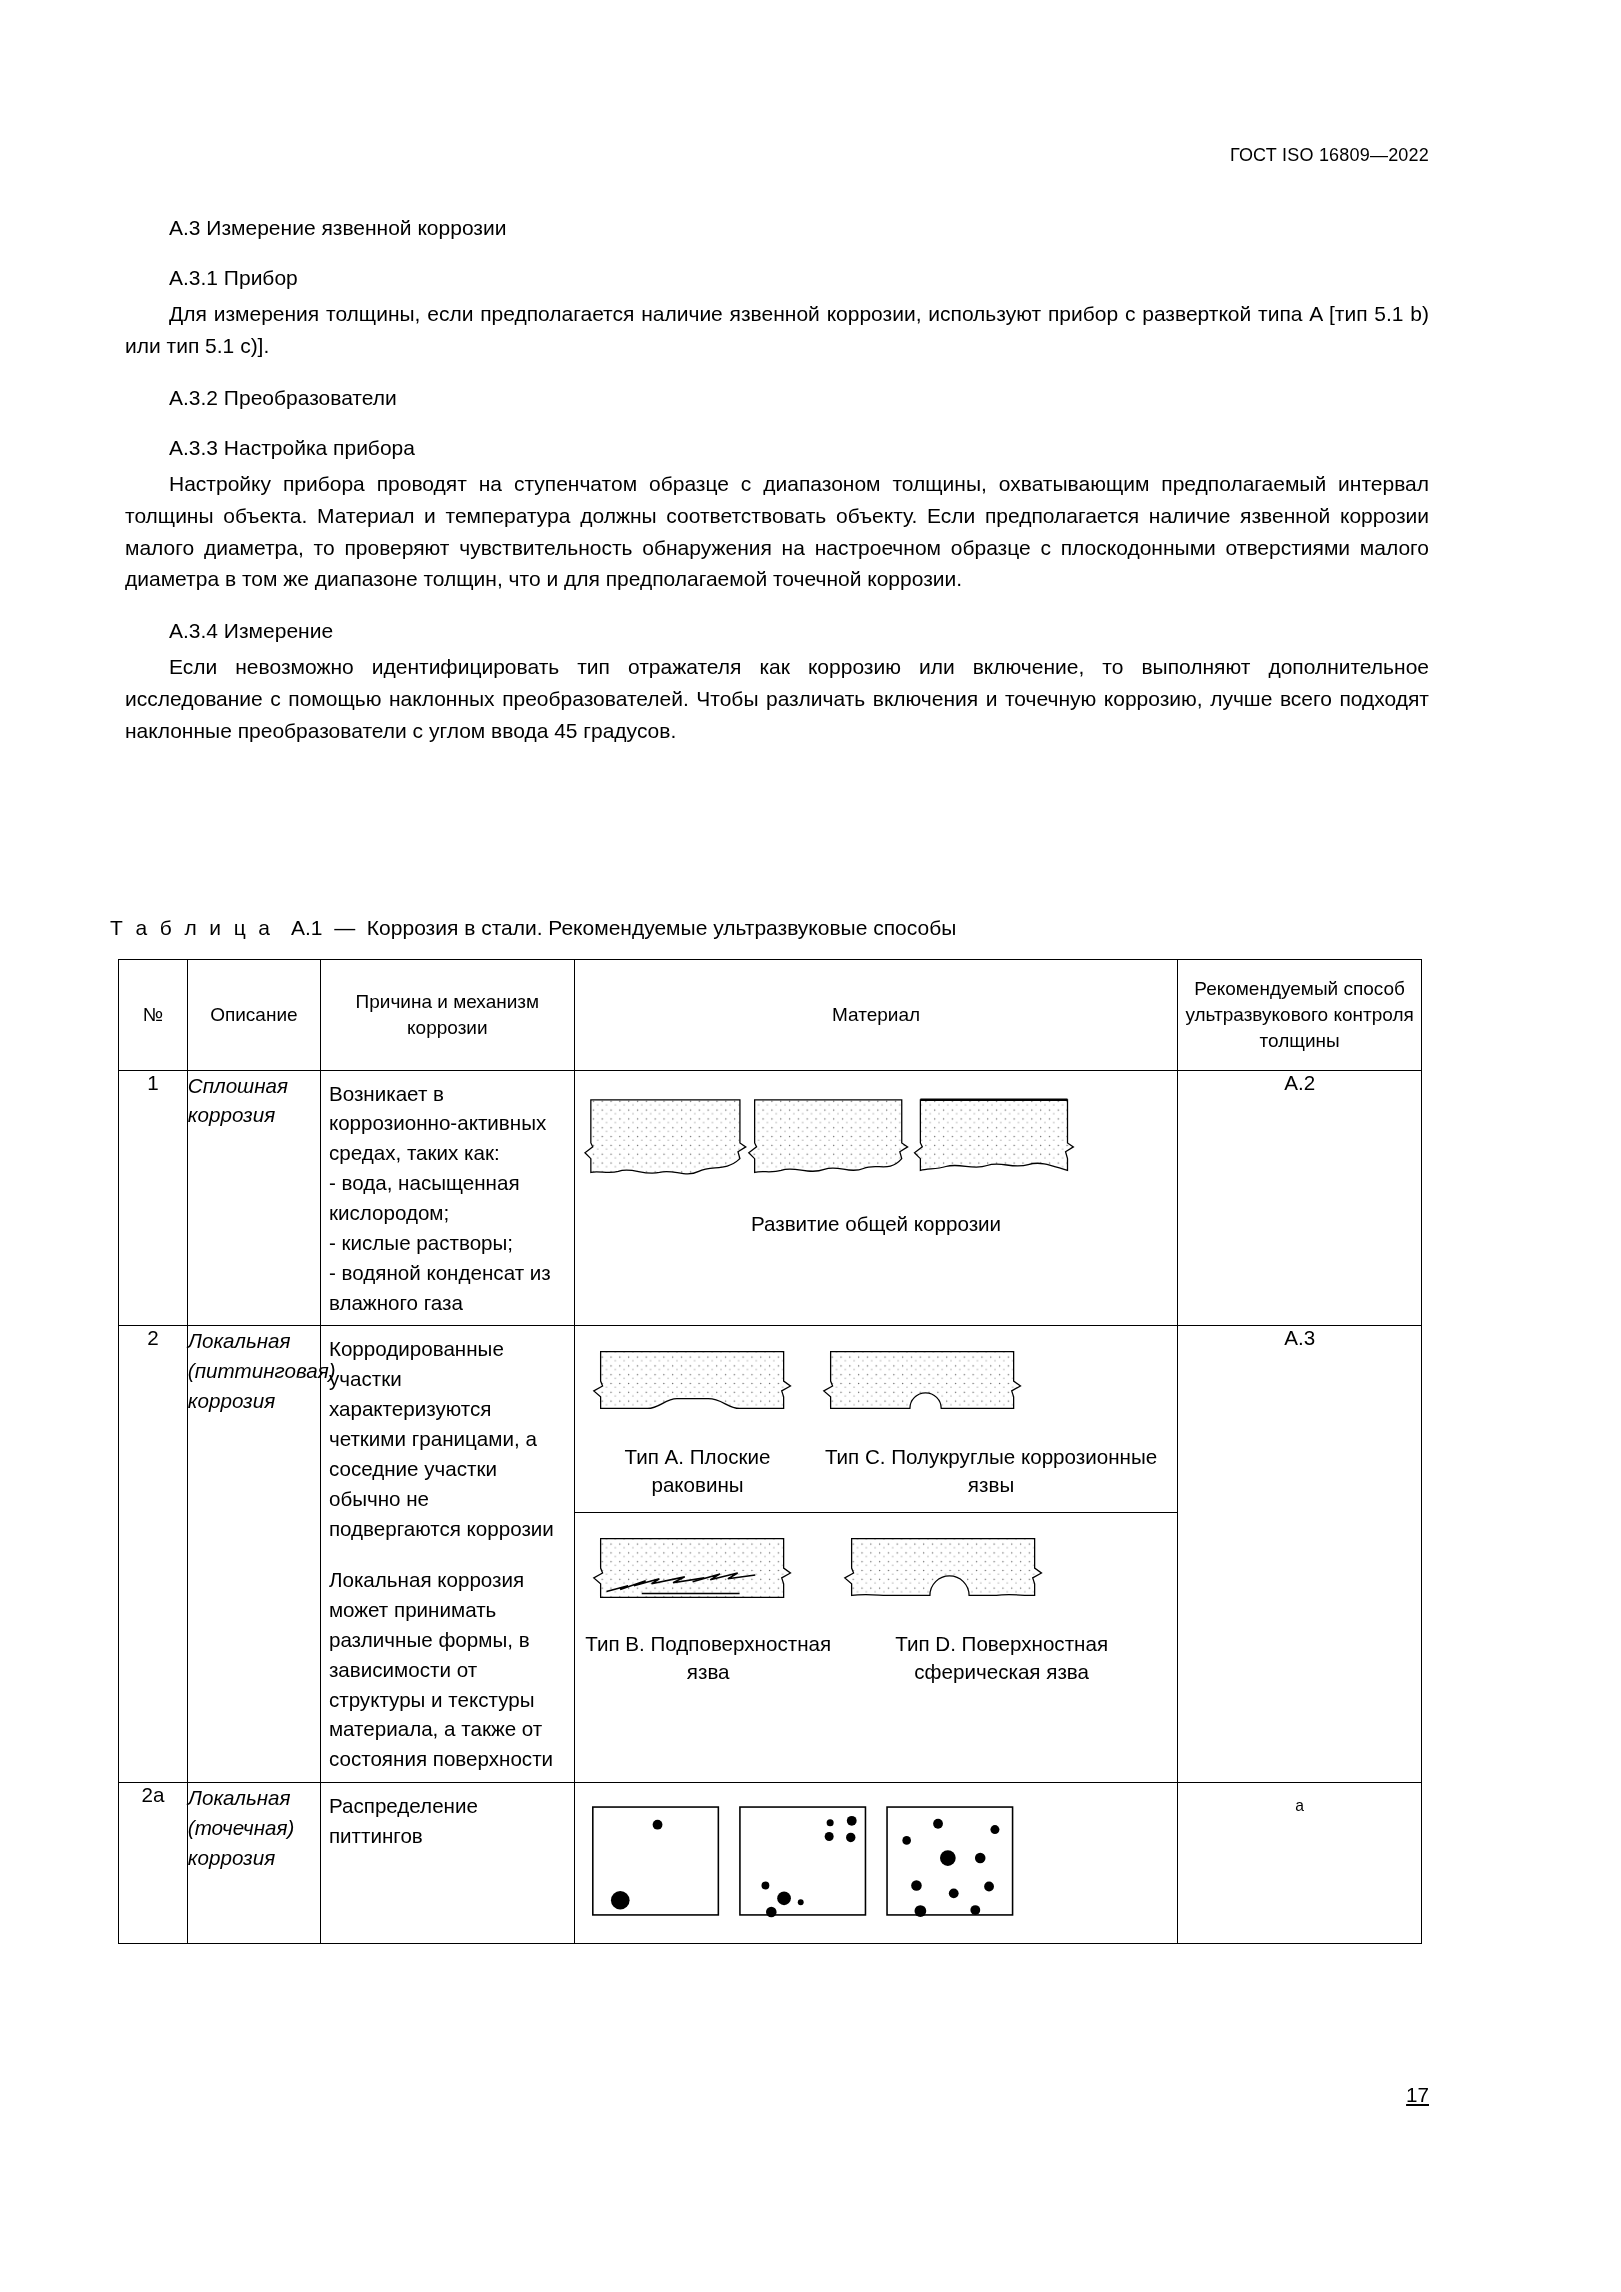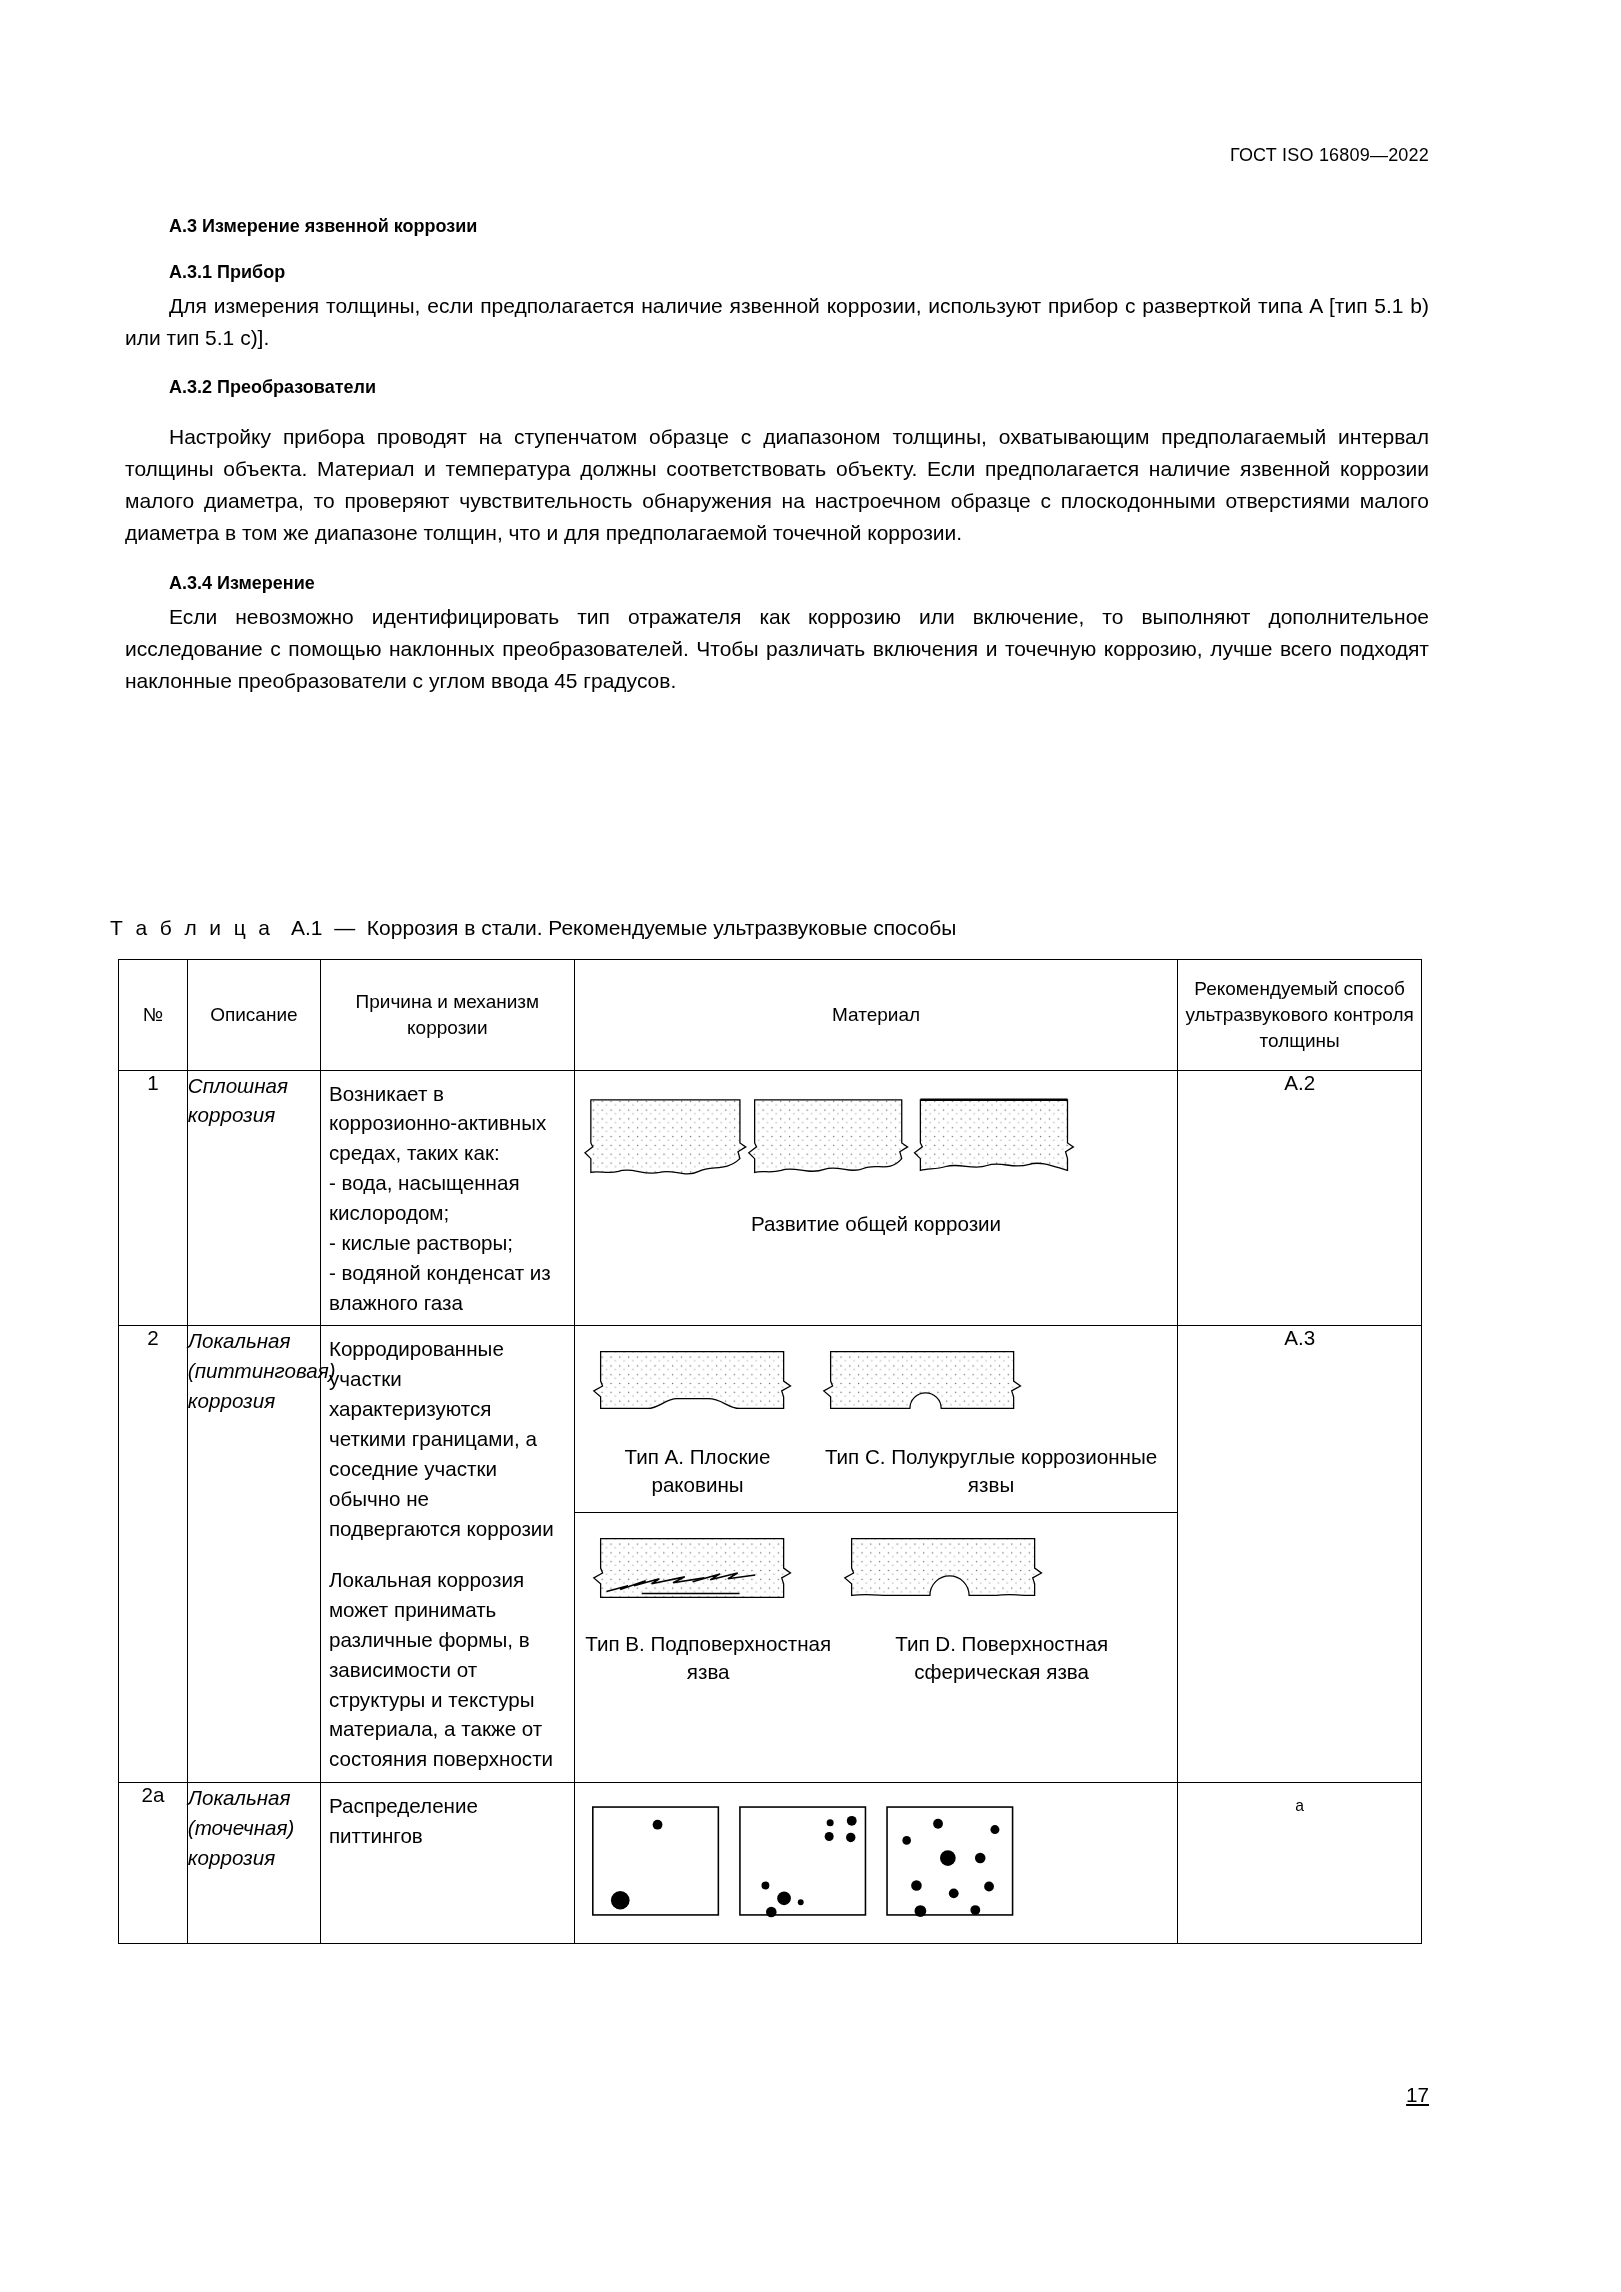--- a/index.html
+++ b/index.html
@@ -33,22 +33,22 @@
   }
 
   
   .body-col {
     position: absolute;
     left: 125px;
     top: 214px;
     width: 1304px;
   }
   .h-sub {
-    font-size: 18px;
-    font-weight: bold;
+    font-size: 21px;
+    font-weight: normal;
     margin: 0 0 5.9px 0;
     padding-left: 44px;
     line-height: 1.35;
   }
   .h-sub.first { margin-bottom: 19.6px; }
   .blk {
     margin: 0 0 21.6px 0;
   }
   .blk:last-child { margin-bottom: 0; }
   p.para {
@@ -183,20 +183,21 @@
     <div class="blk">
       <div class="h-sub">A.3.1 Прибор</div>
       <p class="para">Для измерения толщины, если предполагается наличие язвенной коррозии, используют прибор с разверткой типа A [тип 5.1 b) или тип 5.1 c)].</p>
     </div>
 
     <div class="blk">
       <div class="h-sub">A.3.2 Преобразователи</div>
     </div>
 
     <div class="blk">
+      <div class="h-sub">A.3.3 Настройка прибора</div>
       <p class="para">Настройку прибора проводят на ступенчатом образце с диапазоном толщины, охватывающим предполагаемый интервал толщины объекта. Материал и температура должны соответствовать объекту. Если предполагается наличие язвенной коррозии малого диаметра, то проверяют чувствительность обнаружения на настроечном образце с плоскодонными отверстиями малого диаметра в том же диапазоне толщин, что и для предполагаемой точечной коррозии.</p>
     </div>
 
     <div class="blk">
       <div class="h-sub">A.3.4 Измерение</div>
       <p class="para">Если невозможно идентифицировать тип отражателя как коррозию или включение, то выполняют дополнительное исследование с помощью наклонных преобразователей. Чтобы различать включения и точечную коррозию, лучше всего подходят наклонные преобразователи с углом ввода 45 градусов.</p>
     </div>
 
   </div>
 

